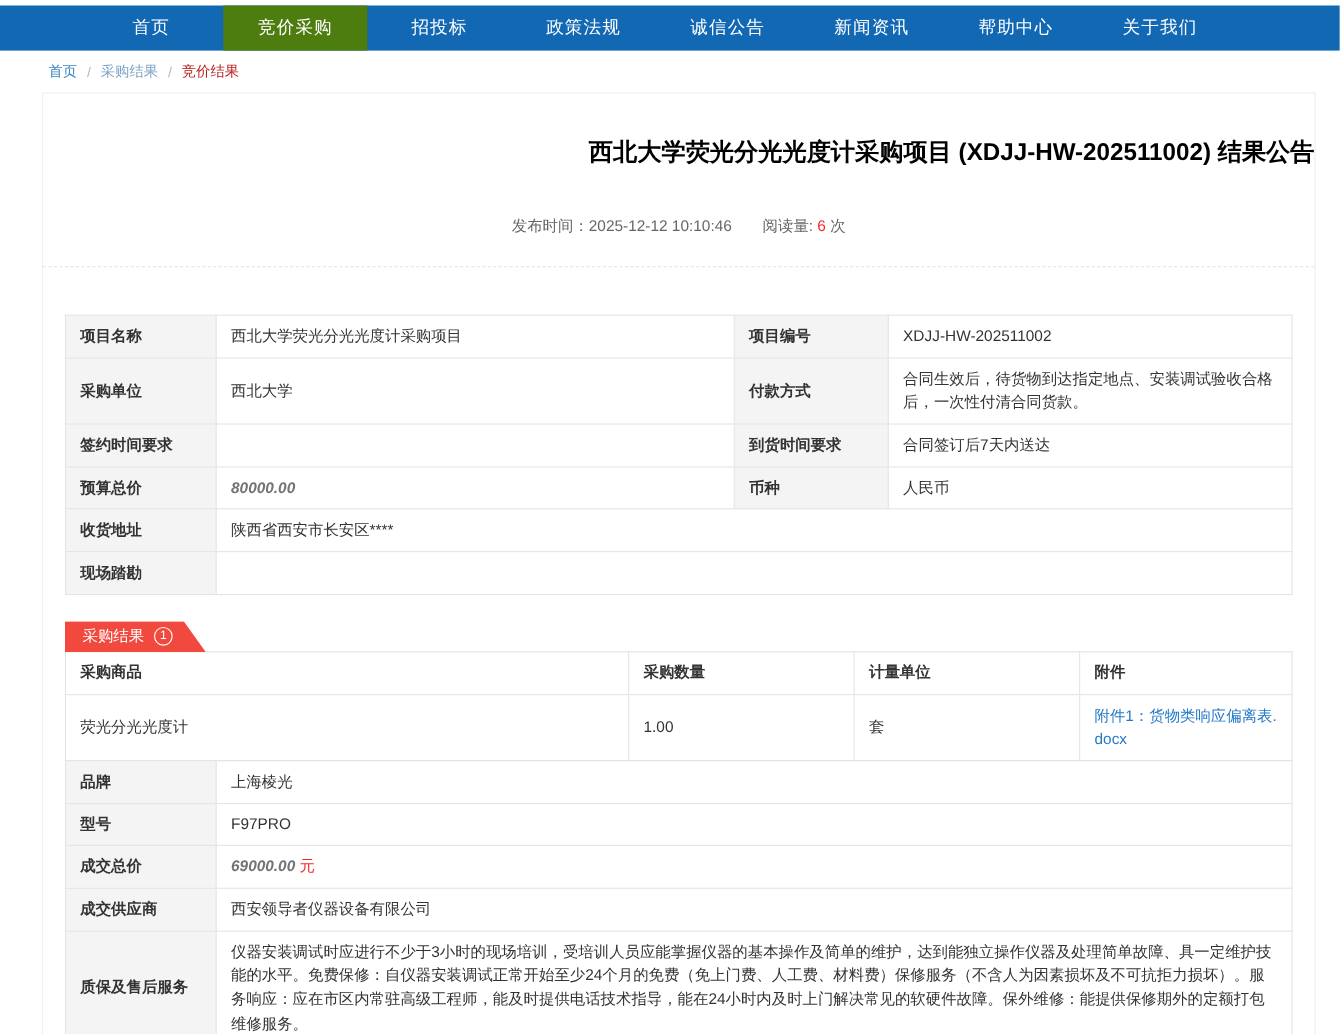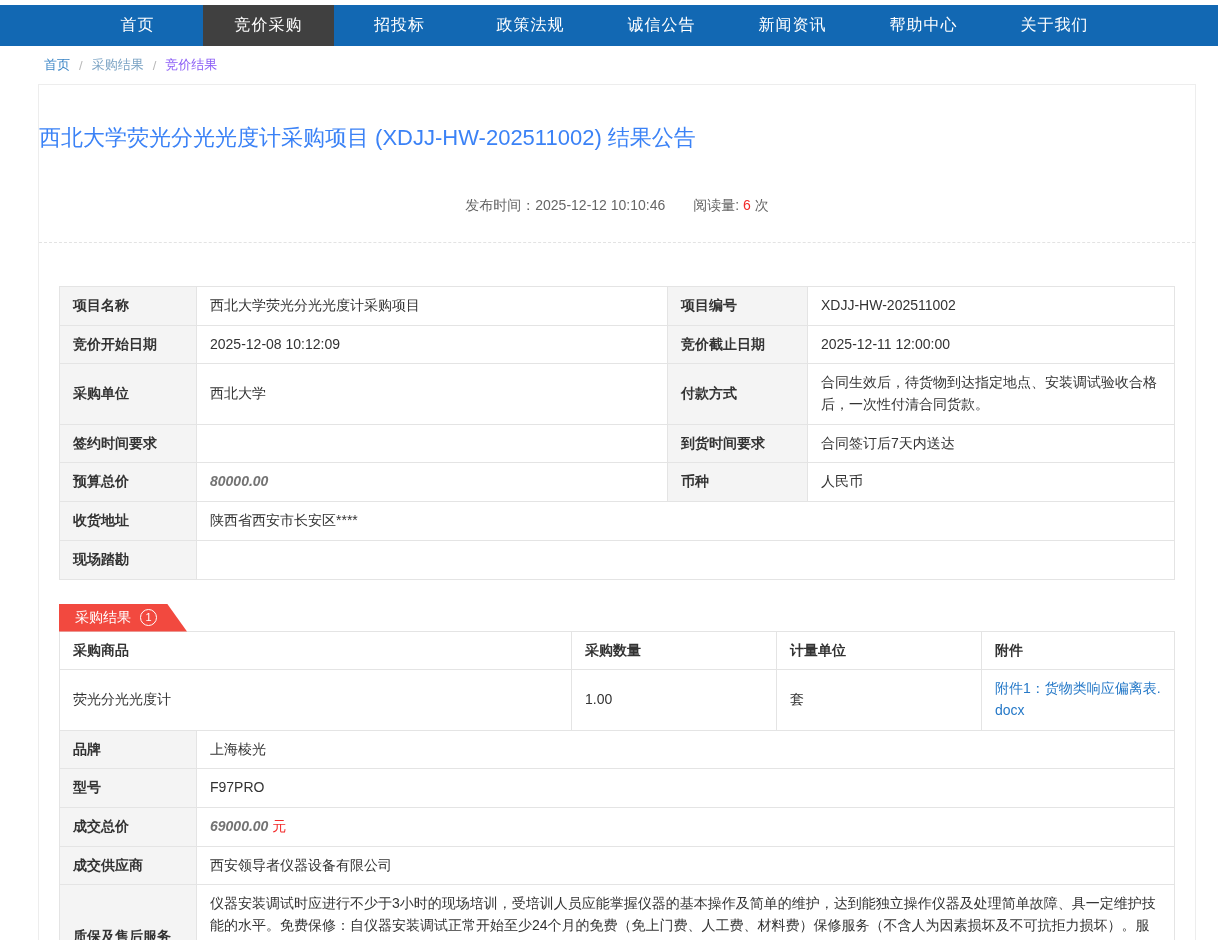--- a/index.html
+++ b/index.html
@@ -8,36 +8,36 @@
     width:1218px; height:940px; overflow:hidden; position:relative;
     font-family:"Liberation Sans","DejaVu Sans",sans-serif; color:#333;
   }
   
   .topstrip { height:5px; background:#fff; }
   .nav { height:41px; background:#1268b3; display:flex; padding-left:72px; }
   .nav-item {
     width:131px; display:flex; align-items:center; justify-content:center;
     color:#ffffff; font-size:16px; cursor:pointer; letter-spacing:1px;
   }
-  .nav-item.active { background:#404040; }
+  .nav-item.active { background:#4d7c0f; }
   
   .breadcrumb {
     height:38px; display:flex; align-items:center; padding-left:44px;
     font-size:13px; color:#b9b9b9; gap:9px;
   }
   .crumb-link { color:#3c86c6; cursor:pointer; text-decoration:none; }
   .crumb-mid { color:#7fa; color:#7ba3c4; cursor:pointer; }
-  .crumb-current { color:#8b5cf6; }
+  .crumb-current { color:#b91c1c; }
   
   .card {
     margin-left:38px; width:1158px; border:1px solid #ededed; background:#fff;
     min-height:852px;
   }
   .card-title {
-    text-align:left; padding-top:38px; font-size:22px; font-weight:normal; color:#3b82f6;
+    text-align:right; padding-top:38px; font-size:22px; font-weight:bold; color:#000000;
   }
   .meta { text-align:center; margin-top:44px; font-size:14px; color:#666; }
   .meta .gap { display:inline-block; width:28px; }
   .red { color:#f22a2a; }
   .red-bold { color:#737373; font-weight:bold;font-style:italic; }
   .divider { margin-top:27px; border-top:1px dashed #e3e3e3; }
   .card-body { padding:43px 20px 20px 20px; }
   
   table { border-collapse:collapse; width:100%; font-size:14px; color:#333; table-layout:fixed; }
   td { border:1px solid #e4e4e4; padding:8px 13px; line-height:1.55; vertical-align:middle; word-break:break-all; }
@@ -95,26 +95,20 @@
 
   <div class="card-body">
 
     <table>
       <tbody>
           <tr>
         <td class="lbl c-lbl1">项目名称</td>
         <td class="c-val1">西北大学荧光分光光度计采购项目</td>
         <td class="lbl c-lbl2">项目编号</td>
         <td>XDJJ-HW-202511002</td>
-      </tr>
-      <tr>
-        <td class="lbl">竞价开始日期</td>
-        <td>2025-12-08 10:12:09</td>
-        <td class="lbl">竞价截止日期</td>
-        <td>2025-12-11 12:00:00</td>
       </tr>
       <tr>
         <td class="lbl">采购单位</td>
         <td>西北大学</td>
         <td class="lbl">付款方式</td>
         <td>合同生效后，待货物到达指定地点、安装调试验收合格后，一次性付清合同货款。</td>
       </tr>
       <tr>
         <td class="lbl">签约时间要求</td>
         <td></td>

